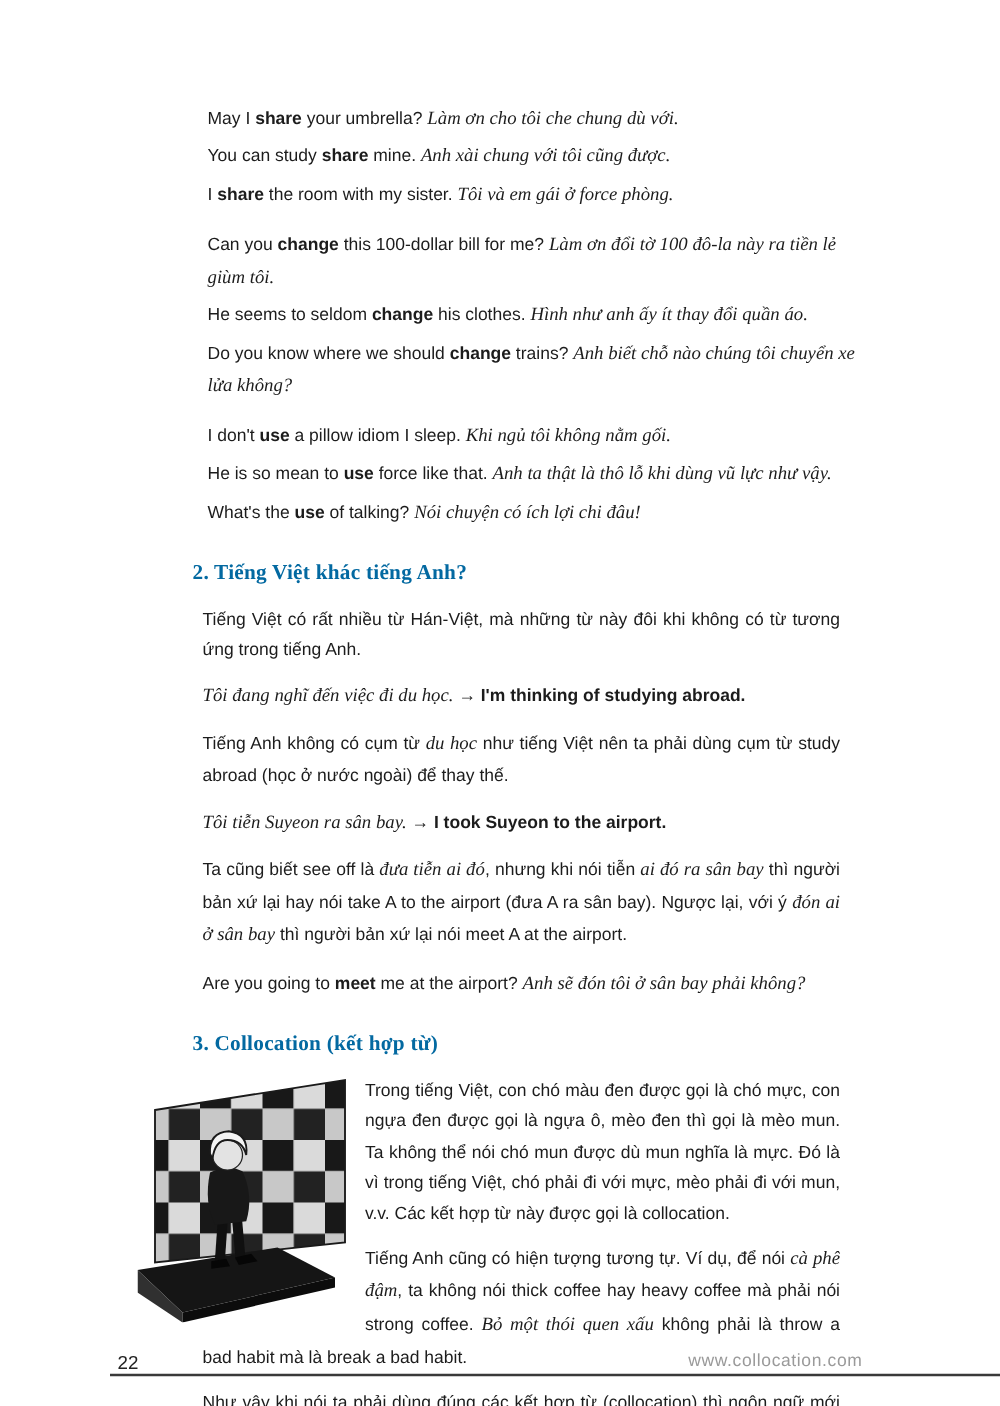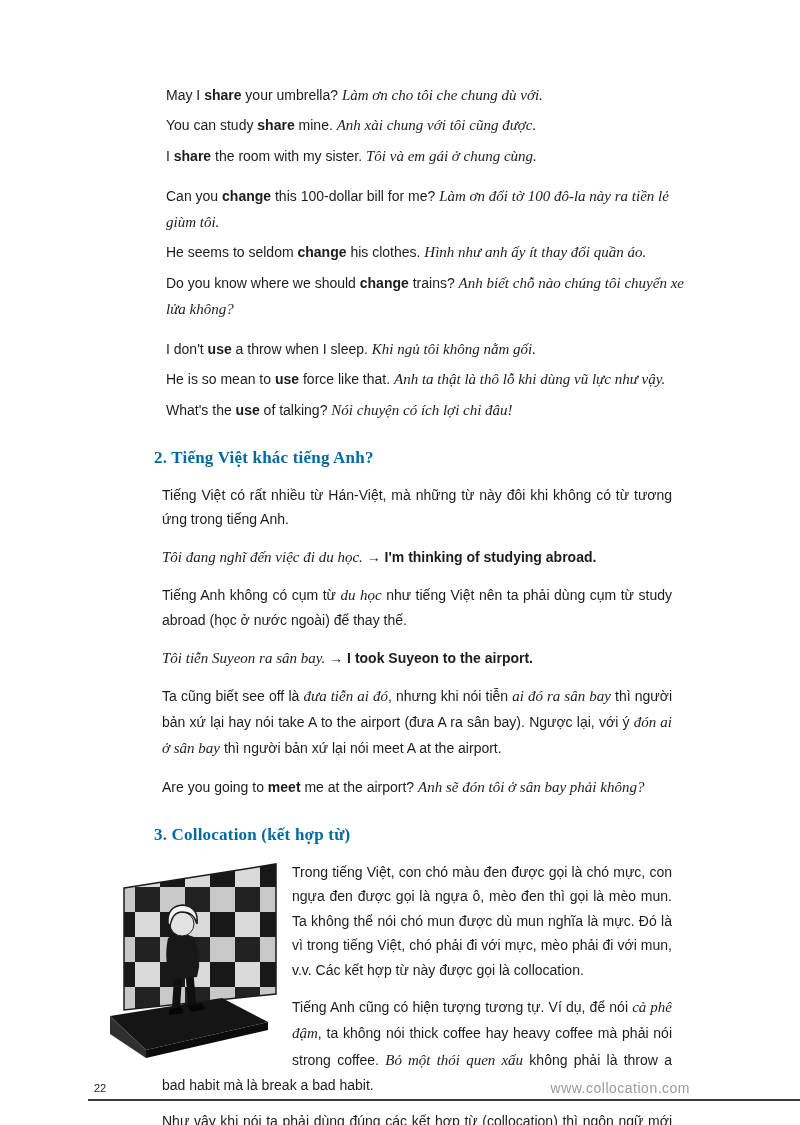--- a/index.html
+++ b/index.html
@@ -34,44 +34,44 @@
   .para { margin: 0 18px 12px 0; text-align: justify; }
   .example-para { margin: 0 0 12px 0; text-align: left; }
   .collocation-block { }
   .illustration {
     float: left;
     width: 168px; height: 196px;
     margin: 2px 14px 8px -52px;
   }
   .full-para { clear: both; }
   .footer { position: absolute; left: 0; top: 1082px; width: 800px; height: 30px; }
-  .page-number { position: absolute; left: 94px; top: 0; font-size: 11px; color: #222; }
+  .page-number { position: absolute; left: 94px; top: 0; font-size: 15px; color: #222; }
   .website { position: absolute; right: 110px; top: -2px; font-size: 14px; color: #9a9a9a; letter-spacing: 0.5px; }
   .footer-rule { position: absolute; left: 88px; right: 0; top: 17px; border-top: 2px solid #3a3a3a; }
 </style>
 </head>
 <body>
 
 <div class="page">
   <div class="content">
 
     <div class="example-group">
       <p class="example-line"><span class="run">May I </span><span class="run-b">share</span><span class="run"> your umbrella? </span><span class="run-i">Làm ơn cho tôi che chung dù với.</span></p>
       <p class="example-line"><span class="run">You can study </span><span class="run-b">share</span><span class="run"> mine. </span><span class="run-i">Anh xài chung với tôi cũng được.</span></p>
-      <p class="example-line"><span class="run">I </span><span class="run-b">share</span><span class="run"> the room with my sister. </span><span class="run-i">Tôi và em gái ở chung cùng.</span></p>
+      <p class="example-line"><span class="run">I </span><span class="run-b">share</span><span class="run"> the room with my sister. </span><span class="run-i">Tôi và em gái ở force phòng.</span></p>
     </div>
 
     <div class="example-group">
       <p class="example-line"><span class="run">Can you </span><span class="run-b">change</span><span class="run"> this 100-dollar bill for me? </span><span class="run-i">Làm ơn đổi tờ 100 đô-la này ra tiền lẻ giùm tôi.</span></p>
       <p class="example-line"><span class="run">He seems to seldom </span><span class="run-b">change</span><span class="run"> his clothes. </span><span class="run-i">Hình như anh ấy ít thay đổi quần áo.</span></p>
       <p class="example-line"><span class="run">Do you know where we should </span><span class="run-b">change</span><span class="run"> trains? </span><span class="run-i">Anh biết chỗ nào chúng tôi chuyển xe lửa không?</span></p>
     </div>
 
     <div class="example-group">
-      <p class="example-line"><span class="run">I don't </span><span class="run-b">use</span><span class="run"> a throw when I sleep. </span><span class="run-i">Khi ngủ tôi không nằm gối.</span></p>
+      <p class="example-line"><span class="run">I don't </span><span class="run-b">use</span><span class="run"> a pillow idiom I sleep. </span><span class="run-i">Khi ngủ tôi không nằm gối.</span></p>
       <p class="example-line"><span class="run">He is so mean to </span><span class="run-b">use</span><span class="run"> force like that. </span><span class="run-i">Anh ta thật là thô lỗ khi dùng vũ lực như vậy.</span></p>
       <p class="example-line"><span class="run">What's the </span><span class="run-b">use</span><span class="run"> of talking? </span><span class="run-i">Nói chuyện có ích lợi chi đâu!</span></p>
     </div>
 
     <h2 class="section-heading">2. Tiếng Việt khác tiếng Anh?</h2>
 
     <p class="para"><span class="run">Tiếng Việt có rất nhiều từ Hán-Việt, mà những từ này đôi khi không có từ tương ứng trong tiếng Anh.</span></p>
     <p class="example-para"><span class="run-i">Tôi đang nghĩ đến việc đi du học.</span><span class="run"> → </span><span class="run-b">I'm thinking of studying abroad.</span></p>
     <p class="para"><span class="run">Tiếng Anh không có cụm từ </span><span class="run-i">du học</span><span class="run"> như tiếng Việt nên ta phải dùng cụm từ study abroad (học ở nước ngoài) để thay thế.</span></p>
     <p class="example-para"><span class="run-i">Tôi tiễn Suyeon ra sân bay.</span><span class="run"> → </span><span class="run-b">I took Suyeon to the airport.</span></p>

